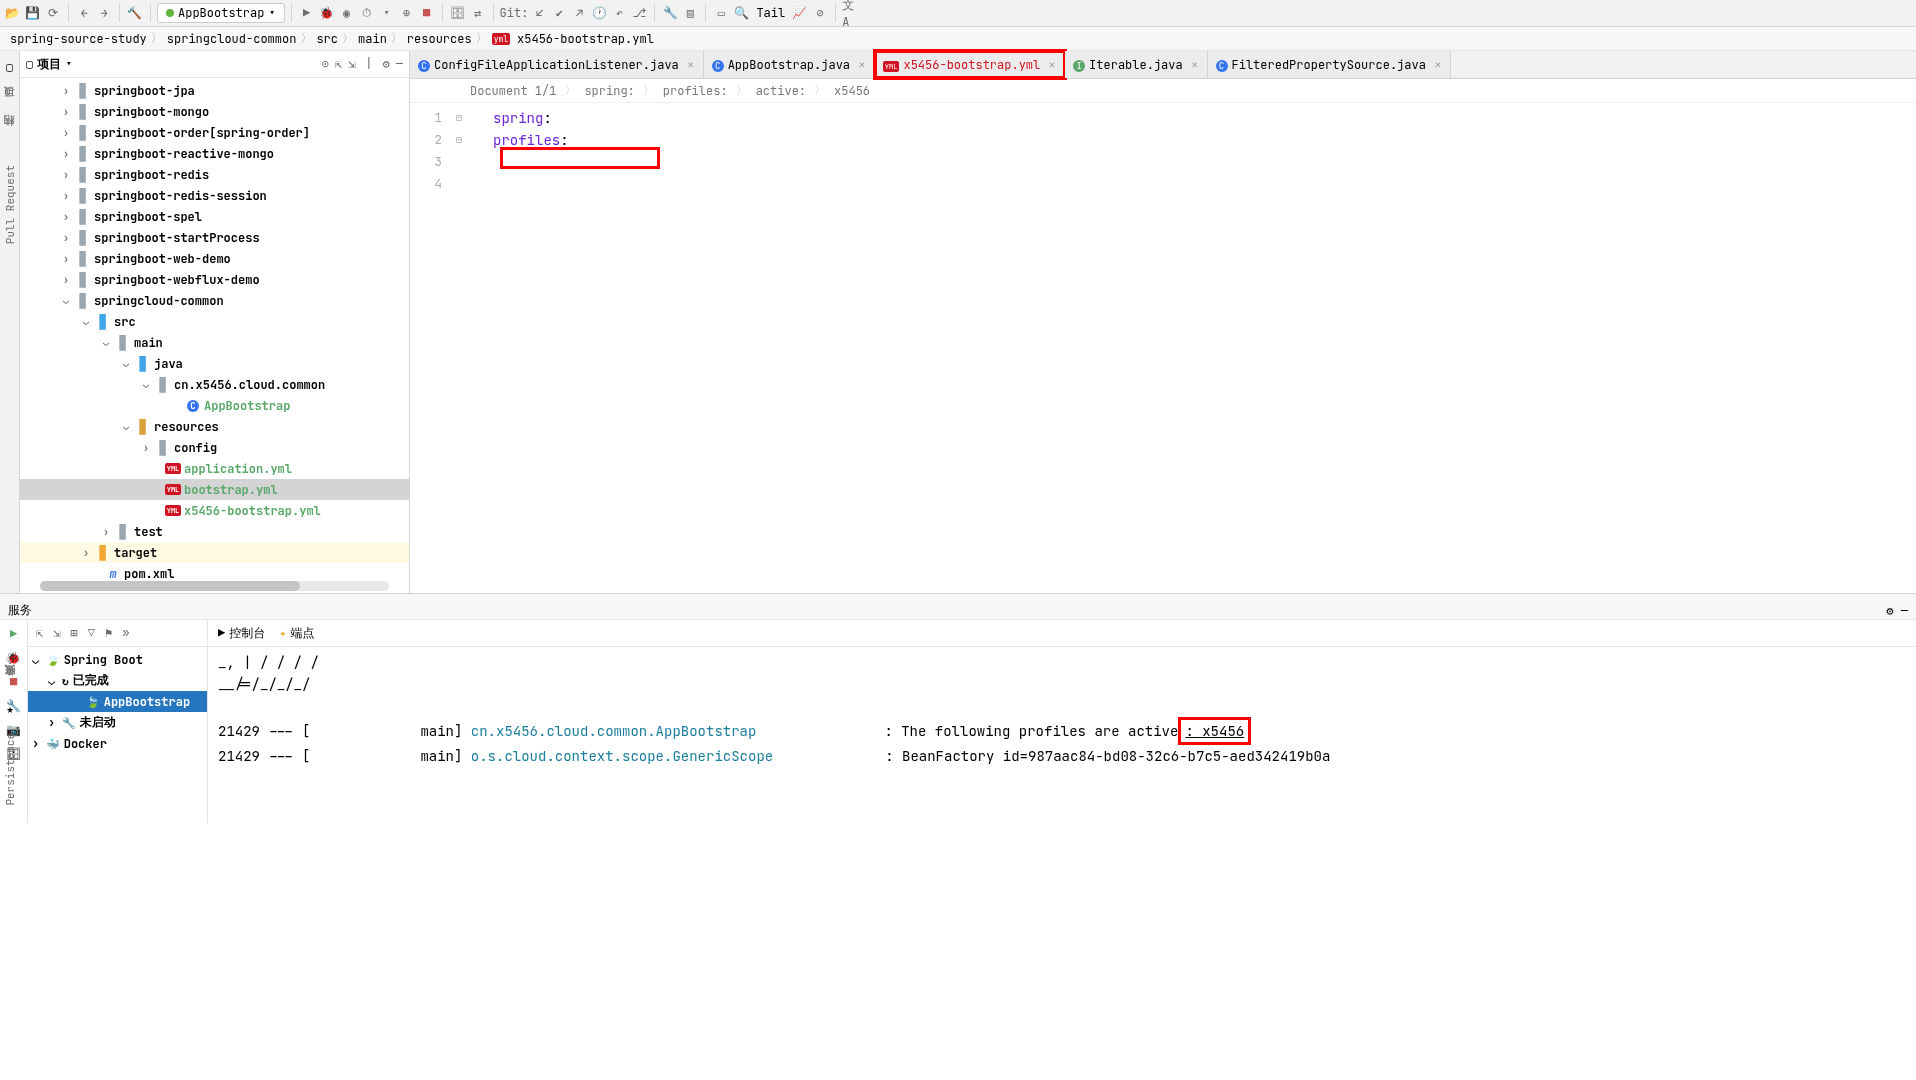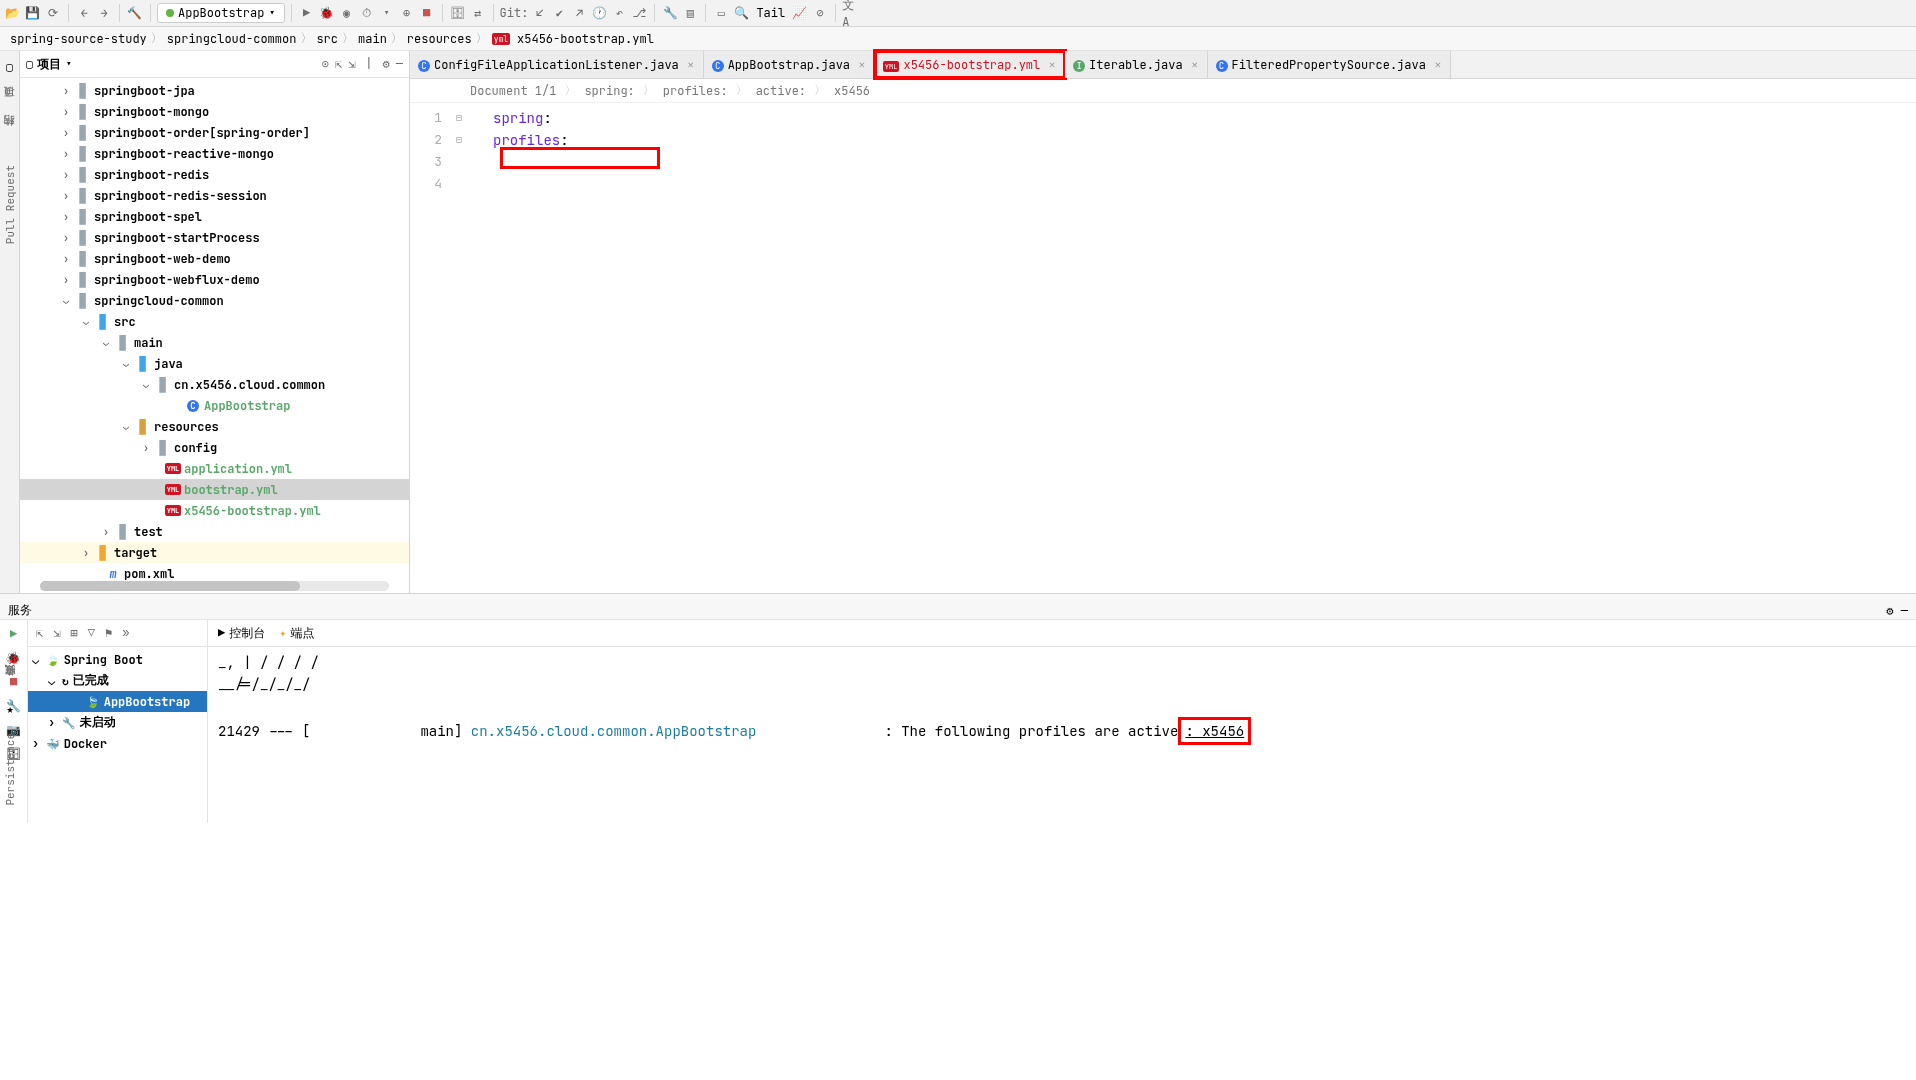--- a/index.html
+++ b/index.html
@@ -455,20 +455,21 @@
         <span class="ct">
             <span style="color:#f0a732">✦</span>
             <span>端点</span>
           </span>
       </div>
       <div class="console" id="console">
           <div class="banner">_, | / / / /</div>
           <div class="banner">__/=/_/_/_/</div>
           <div>&nbsp;</div>
           <div><span> 21429 --- [</span><span style="display: inline-block; width: 110px;"></span><span>main] </span><span class="cls">cn.x5456.cloud.common.AppBootstrap</span><span style="display: inline-block; width: 128px;"></span><span class="msg">: The following profiles are active</span><span class="red-box-active">: x5456</span></div>
+          <div><span> 21429 --- [</span><span style="display: inline-block; width: 110px;"></span><span>main] </span><span class="cls">o.s.cloud.context.scope.GenericScope</span><span style="display: inline-block; width: 112px;"></span><span class="msg">: BeanFactory id=987aac84-bd08-32c6-b7c5-aed342419b0a</span></div>
         </div>
     </div>
   </div>
 </div>
 
 <div class="left-extra">
   <span>♡</span>
   <span class="lbl">收藏夹</span>
   <span>★</span>
   <span class="lbl">Persistence</span>

